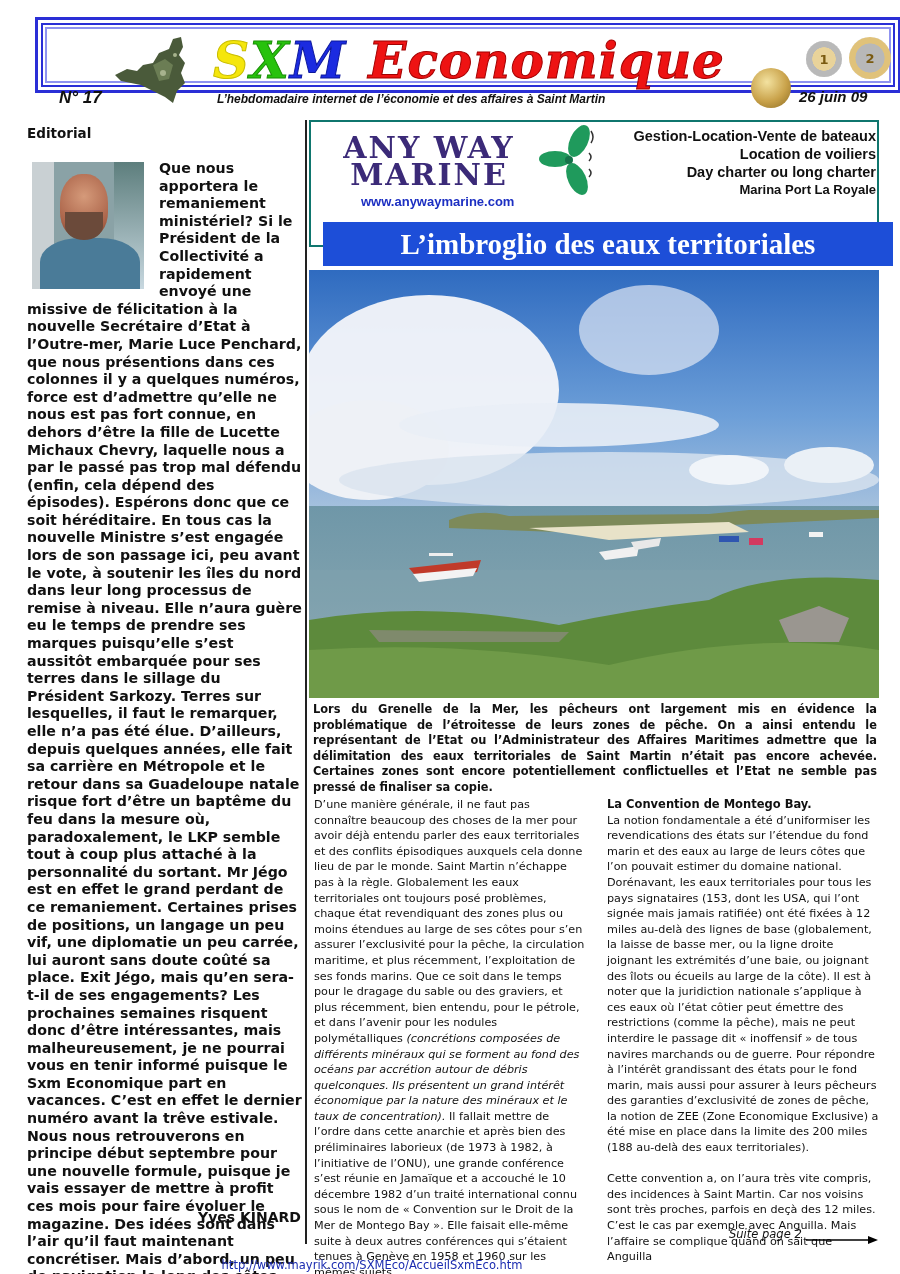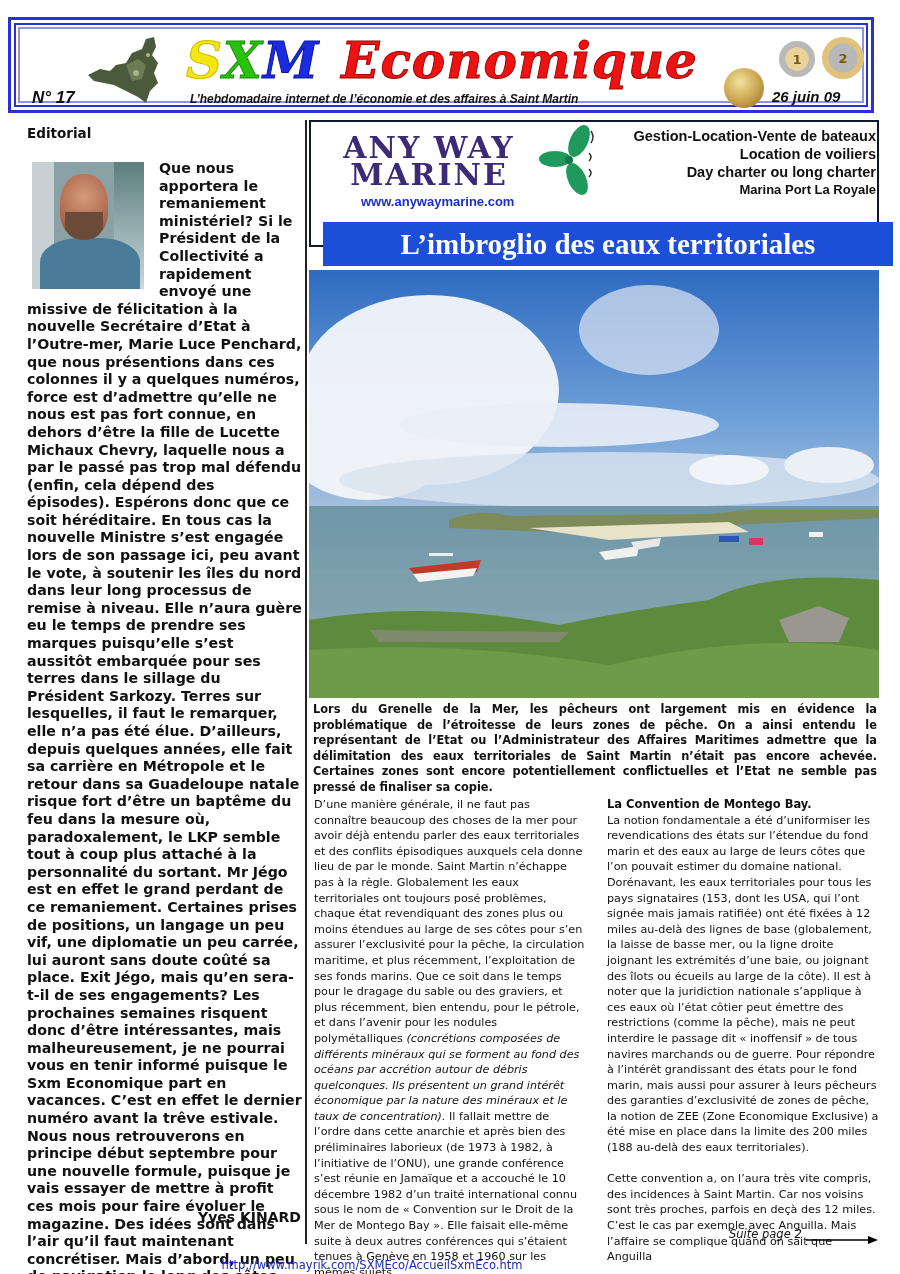--- a/index.html
+++ b/index.html
@@ -1,17 +1,17 @@
 <!DOCTYPE html>
 <html><head>
 <meta charset="utf-8">
 <style>
   html,body{margin:0;padding:0;background:#fff;}
   body{width:900px;height:1274px;position:relative;overflow:hidden;font-family:"DejaVu Sans",sans-serif;color:#111;}
-  .masthead{position:absolute;left:8px;top:17px;width:866px;height:96px;box-sizing:border-box;border:3px solid #2a2fd6;padding:8px;}
+  .masthead{position:absolute;left:35px;top:17px;width:866px;height:76px;box-sizing:border-box;border:3px solid #2a2fd6;padding:8px;}
   .masthead-inner{position:absolute;left:3px;top:3px;right:3px;bottom:3px;border:2px solid #2a2fd6;box-shadow:inset 0 0 0 2px #fff, inset 0 0 0 4px #8f93f0;background:#fff;}
   .island{position:absolute;left:70px;top:10px;width:85px;height:70px;}
   .logo{position:absolute;left:170px;top:6px;font-family:"DejaVu Serif",serif;font-style:italic;font-weight:bold;font-size:50px;letter-spacing:1px;line-height:60px;white-space:nowrap;}
   .logo .s{color:#f5e60c;-webkit-text-stroke:1px #c9bd00;}
   .logo .x{color:#27c20d;-webkit-text-stroke:1px #1a8f06;}
   .logo .m{color:#1b2be0;-webkit-text-stroke:1px #0c179c;}
   .logo .eco{color:#ee1313;-webkit-text-stroke:1px #a30000;margin-left:22px;}
   .issue{position:absolute;left:16px;top:63px;font-family:"Liberation Sans",sans-serif;font-style:italic;font-weight:bold;font-size:17px;}
   .tagline{position:absolute;left:174px;top:67px;font-family:"Liberation Sans",sans-serif;font-style:italic;font-weight:bold;font-size:12px;}
   .date{position:absolute;left:756px;top:63px;font-family:"Liberation Sans",sans-serif;font-style:italic;font-weight:bold;font-size:15px;}
@@ -25,21 +25,21 @@
   .portrait{position:absolute;left:32px;top:162px;width:112px;height:127px;background:linear-gradient(90deg,#c9d0d3 0 20%,#8aa2a6 20% 100%);overflow:hidden;}
   .portrait .bg2{position:absolute;right:0;top:0;width:30px;height:127px;background:linear-gradient(#5d7e7d,#c8d8e0);}
   .portrait .head{position:absolute;left:28px;top:12px;width:48px;height:64px;border-radius:45% 45% 40% 40%;background:radial-gradient(circle at 50% 35%,#d59a7a,#a86046 70%,#6a3d2a);}
   .portrait .beard{position:absolute;left:33px;top:50px;width:38px;height:28px;border-radius:0 0 50% 50%;background:#6b4a3a;}
   .portrait .body{position:absolute;left:8px;top:76px;width:100px;height:60px;border-radius:40% 40% 0 0;background:#4a7b98;}
   .editorial-text{position:absolute;left:27px;top:160px;width:275px;font-weight:bold;font-size:14.2px;line-height:17.6px;}
   .editorial-text .float{float:left;width:132px;height:132px;}
   .signature{position:absolute;left:27px;top:1209px;width:274px;text-align:right;font-weight:bold;font-size:14px;}
   .col-rule{position:absolute;left:305px;top:120px;width:2px;height:1124px;background:#222;}
 
-  .ad{position:absolute;left:309px;top:120px;width:570px;height:127px;box-sizing:border-box;border:2px solid #0f172a;}
+  .ad{position:absolute;left:309px;top:120px;width:570px;height:127px;box-sizing:border-box;border:2px solid #0f766e;}
   .ad-brand{position:absolute;left:8px;top:12px;font-family:"DejaVu Serif",serif;font-weight:bold;color:#3b2a78;font-size:30px;line-height:27px;letter-spacing:2px;text-align:center;width:220px;}
   .ad-url{position:absolute;left:50px;top:72px;font-family:"Liberation Sans",sans-serif;font-weight:bold;color:#1c2fc2;font-size:13px;}
   .prop{position:absolute;left:228px;top:3px;width:60px;height:72px;}
   .ad-lines{position:absolute;left:290px;top:5px;width:275px;text-align:right;font-family:"Liberation Sans",sans-serif;font-weight:bold;font-size:14.5px;line-height:18px;}
   .ad-lines .small{font-size:13px;}
 
   .headline{position:absolute;left:323px;top:222px;width:570px;height:44px;background:#1d4ed8;color:#fff;font-family:Liberation Serif, serif;font-weight:bold;font-size:29px;line-height:44px;text-align:center;}
   .photo{position:absolute;left:309px;top:270px;width:570px;height:428px;overflow:hidden;background:#3f74b8;}
   .caption{position:absolute;left:313px;top:702px;width:564px;font-weight:bold;font-size:11.4px;line-height:15.6px;text-align:justify;}
   .body-col{position:absolute;font-size:11.2px;line-height:15.6px;}

